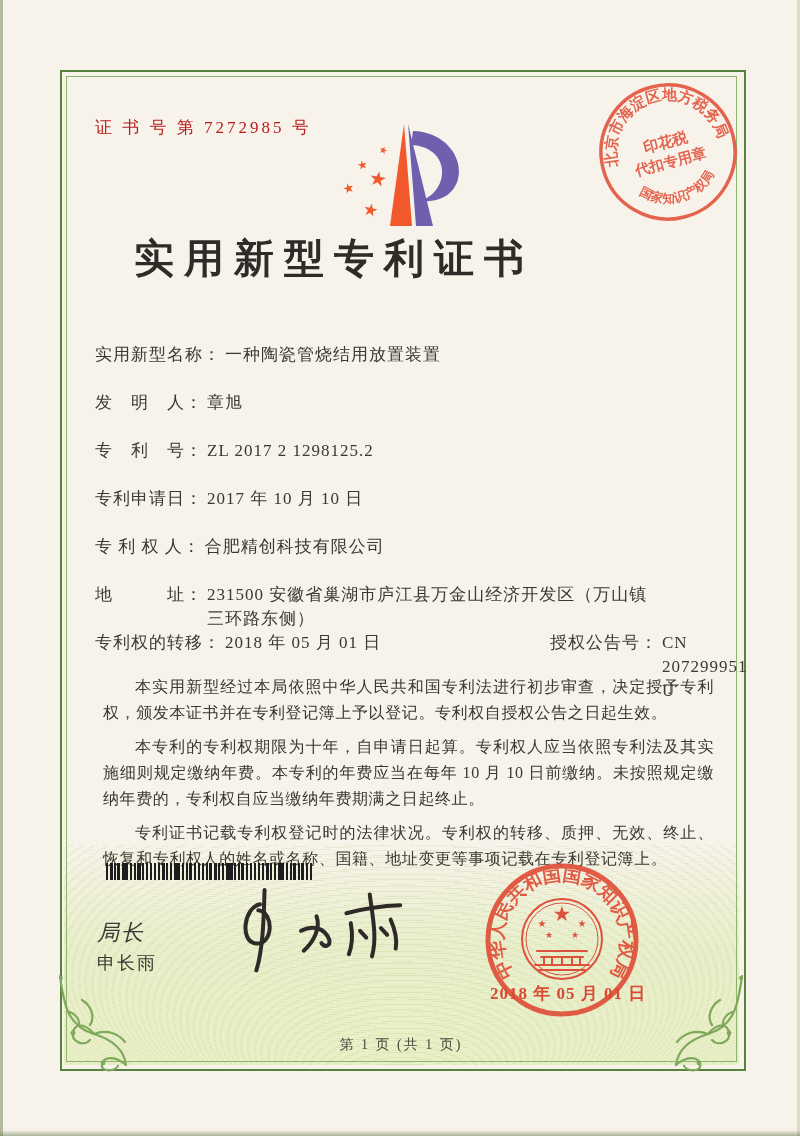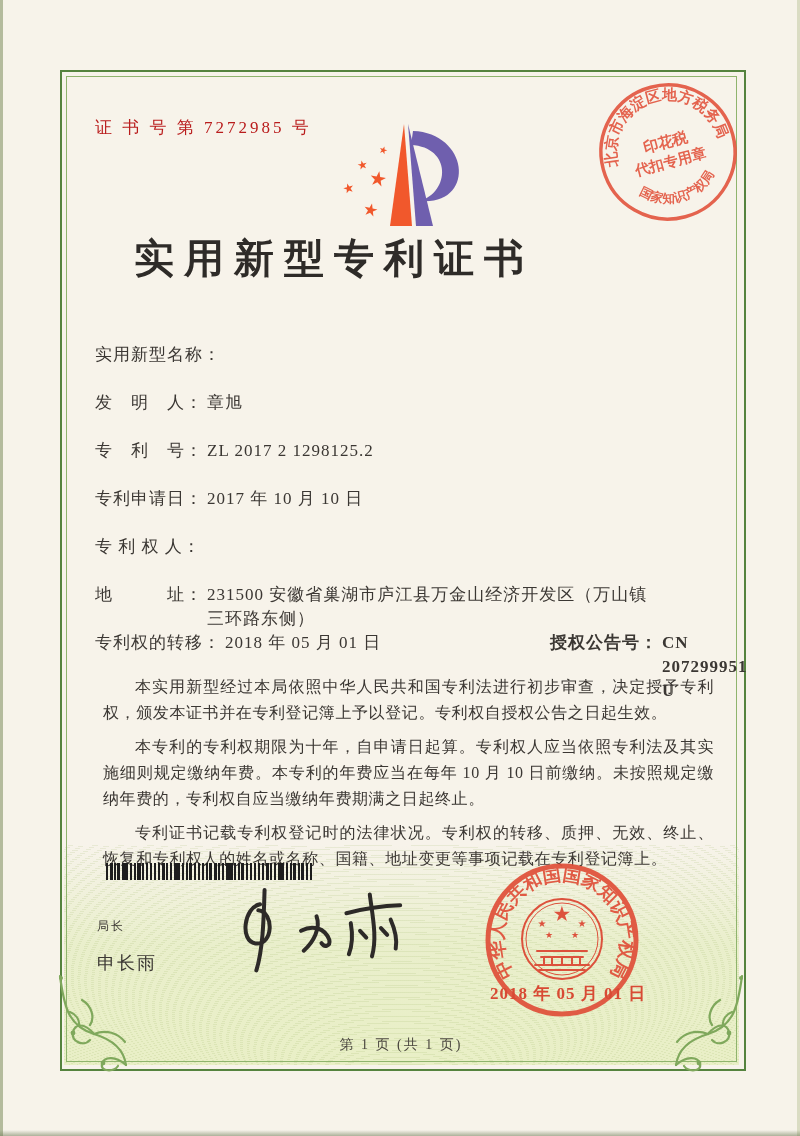--- a/index.html
+++ b/index.html
@@ -22,31 +22,31 @@
     left:64px;top:845px;width:675px;height:220px;
     background:
       repeating-radial-gradient(120% 90% at 50% 120%, rgba(140,170,80,0.14) 0 1.5px, rgba(0,0,0,0) 1.5px 7px),
       linear-gradient(to bottom, rgba(234,240,206,0), rgba(231,238,198,0.85) 45%, #e9efc6 100%);
   }
   .cert-number{left:95px;top:116px;font-size:17px;letter-spacing:3px;color:#b91c1c;}
   .title{left:0;top:231px;width:668px;text-align:center;font-size:40px;font-weight:700;letter-spacing:10px;color:#2e2b28;}
   .field{position:absolute;left:95px;right:80px;font-size:17px;letter-spacing:1px;display:flex;align-items:flex-start;}
   .flabel{flex:0 0 auto;white-space:pre;}
   .fvalue{margin-left:4px;white-space:pre-line;line-height:24px;}
-  .grant-num{position:absolute;left:455px;top:0;display:flex;font-size:17px;letter-spacing:1px;font-weight:bold;}
+  .grant-num{position:absolute;left:455px;top:0;display:flex;font-size:17px;letter-spacing:1px;}
   .paragraphs{left:95px;top:666px;width:627px;}
   .paragraphs p{margin:8px;text-indent:2em;font-size:16px;line-height:26px;letter-spacing:.6px;text-align:justify;color:#3b3733;}
   .barcode{
     left:106px;top:863px;width:208px;height:17px;
     background:
       repeating-linear-gradient(90deg,#1d1d1d 0 2px,rgba(0,0,0,0) 2px 4px),
       repeating-linear-gradient(90deg,rgba(0,0,0,0) 0 5px,#1d1d1d 5px 7px,rgba(0,0,0,0) 7px 13px),
       repeating-linear-gradient(90deg,rgba(0,0,0,0) 0 11px,#1d1d1d 11px 12px,rgba(0,0,0,0) 12px 23px);
   }
-  .director-title{left:97px;top:918px;font-size:12px;letter-spacing:2px;}
+  .director-title{left:97px;top:918px;font-size:22px;letter-spacing:2px;font-style:italic;}
   .director-name{left:97px;top:951px;font-size:18px;letter-spacing:2px;}
   .signature{left:225px;top:880px;}
   .seal{left:477px;top:855px;opacity:.93;}
   .seal-date{left:483px;top:982px;width:170px;text-align:center;font-size:17px;font-weight:600;letter-spacing:1px;color:#d84a34;}
   .tax-stamp{left:593px;top:77px;transform:rotate(-15deg);opacity:.9;}
   .footer{left:60px;top:1036px;width:682px;text-align:center;font-size:14px;letter-spacing:2px;color:#4a463f;}
   .corner{width:100px;height:100px;}
   .corner-br{left:648px;top:972px;}
   .corner-bl{left:54px;top:972px;transform:scaleX(-1);}
   svg text{font-family:"Liberation Serif","DejaVu Serif",serif;}
@@ -122,35 +122,37 @@
     <textPath href="#taxbot" startOffset="50%" text-anchor="middle">国家知识产权局</textPath>
   </text>
   <text x="75" y="70" text-anchor="middle" fill="#e2543e" font-size="15" font-weight="bold">印花税</text>
   <text x="75" y="90" text-anchor="middle" fill="#e2543e" font-size="14.5" font-weight="bold">代扣专用章</text>
 </svg>
 
 <div class="abs title">实用新型专利证书</div>
 
 <div class="field" style="top:343px">
   <span class="flabel">实用新型名称：</span>
+  <span class="fvalue">一种陶瓷管烧结用放置装置</span>
 </div>
 <div class="field" style="top:391px">
   <span class="flabel">发　明　人：</span>
   <span class="fvalue">章旭</span>
 </div>
 <div class="field" style="top:439px">
   <span class="flabel">专　利　号：</span>
   <span class="fvalue">ZL 2017 2 1298125.2</span>
 </div>
 <div class="field" style="top:487px">
   <span class="flabel">专利申请日：</span>
   <span class="fvalue">2017 年 10 月 10 日</span>
 </div>
 <div class="field" style="top:535px">
   <span class="flabel">专 利 权 人：</span>
+  <span class="fvalue">合肥精创科技有限公司</span>
 </div>
 <div class="field" style="top:583px">
   <span class="flabel">地　　　址：</span>
   <span class="fvalue">231500 安徽省巢湖市庐江县万金山经济开发区（万山镇
 三环路东侧）</span>
 </div>
 
 <div class="field" style="top:631px">
   <span class="flabel">专利权的转移：</span>
   <span class="fvalue">2018 年 05 月 01 日</span>

